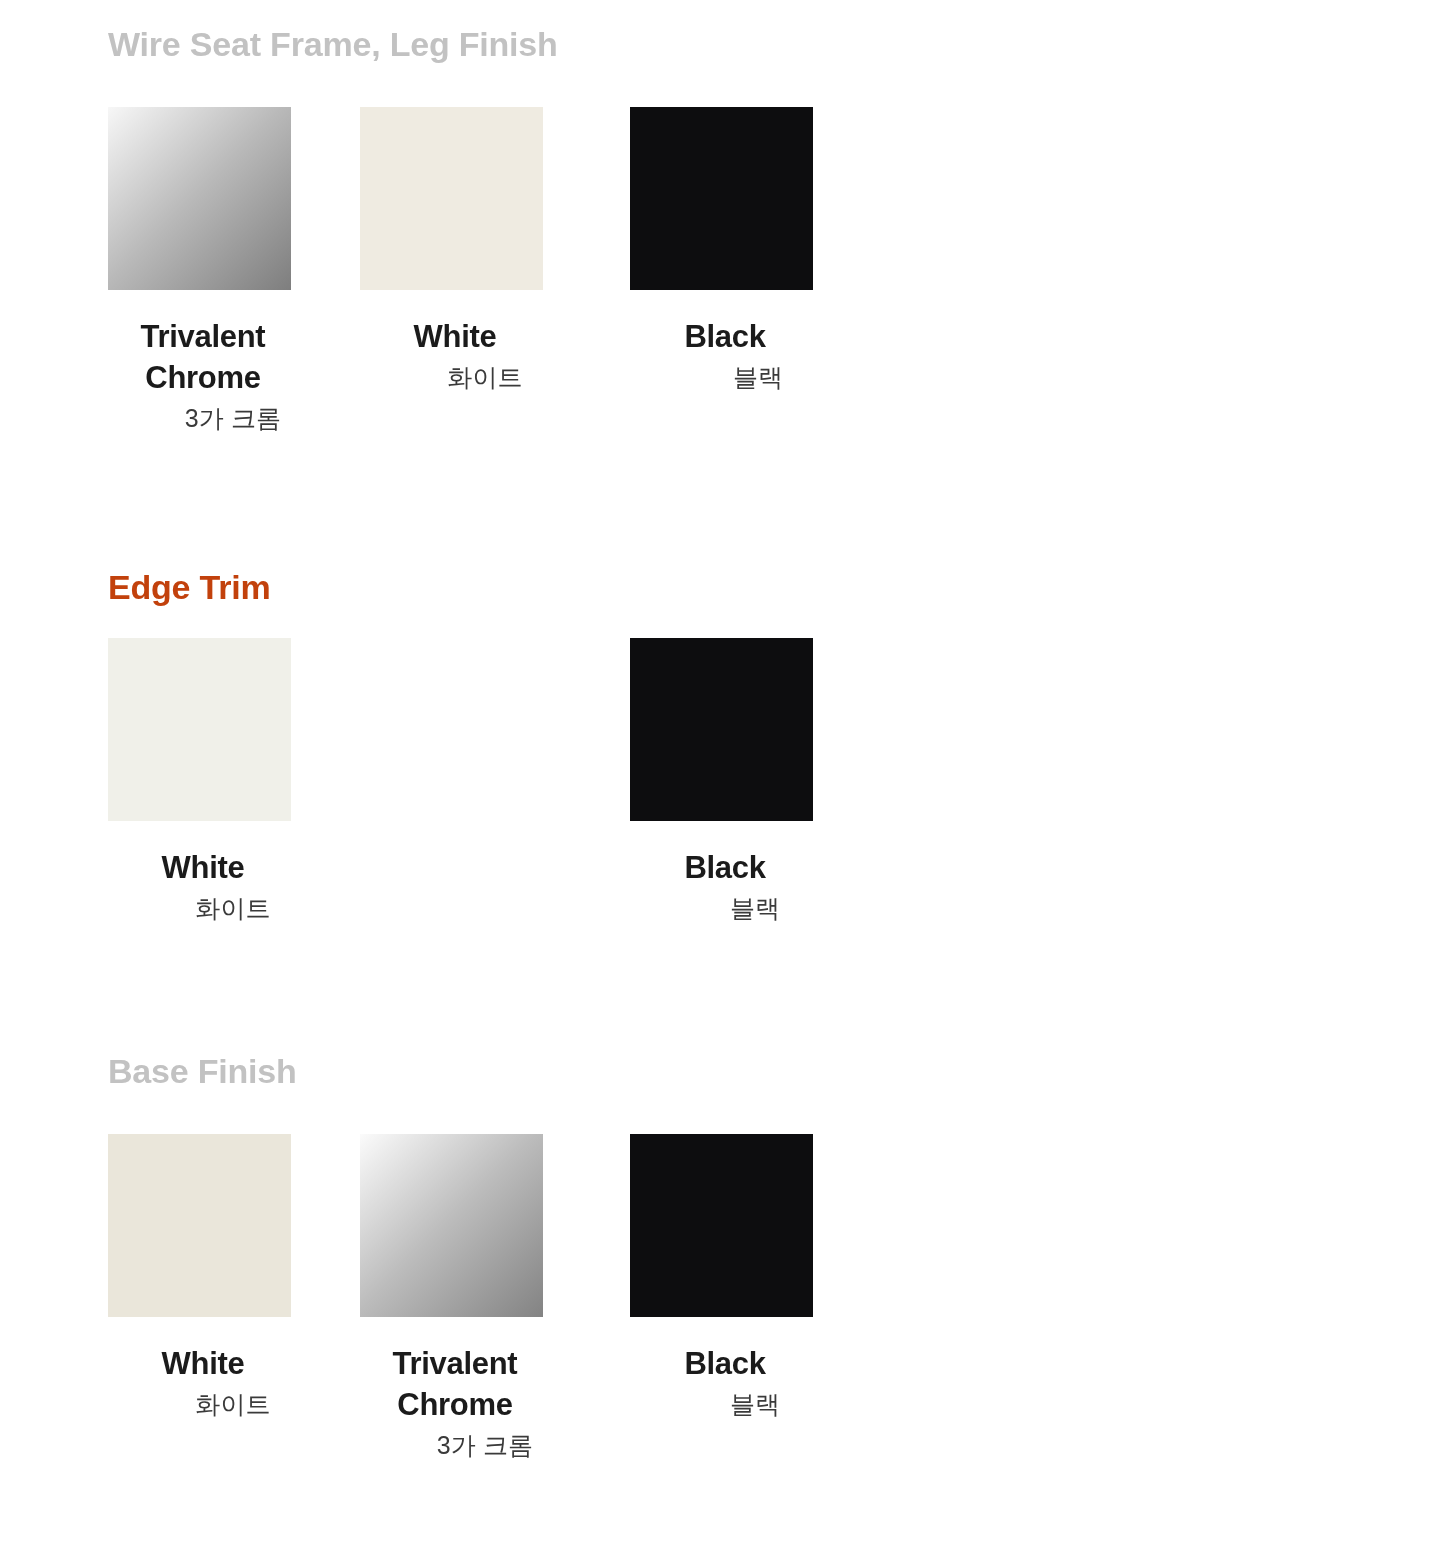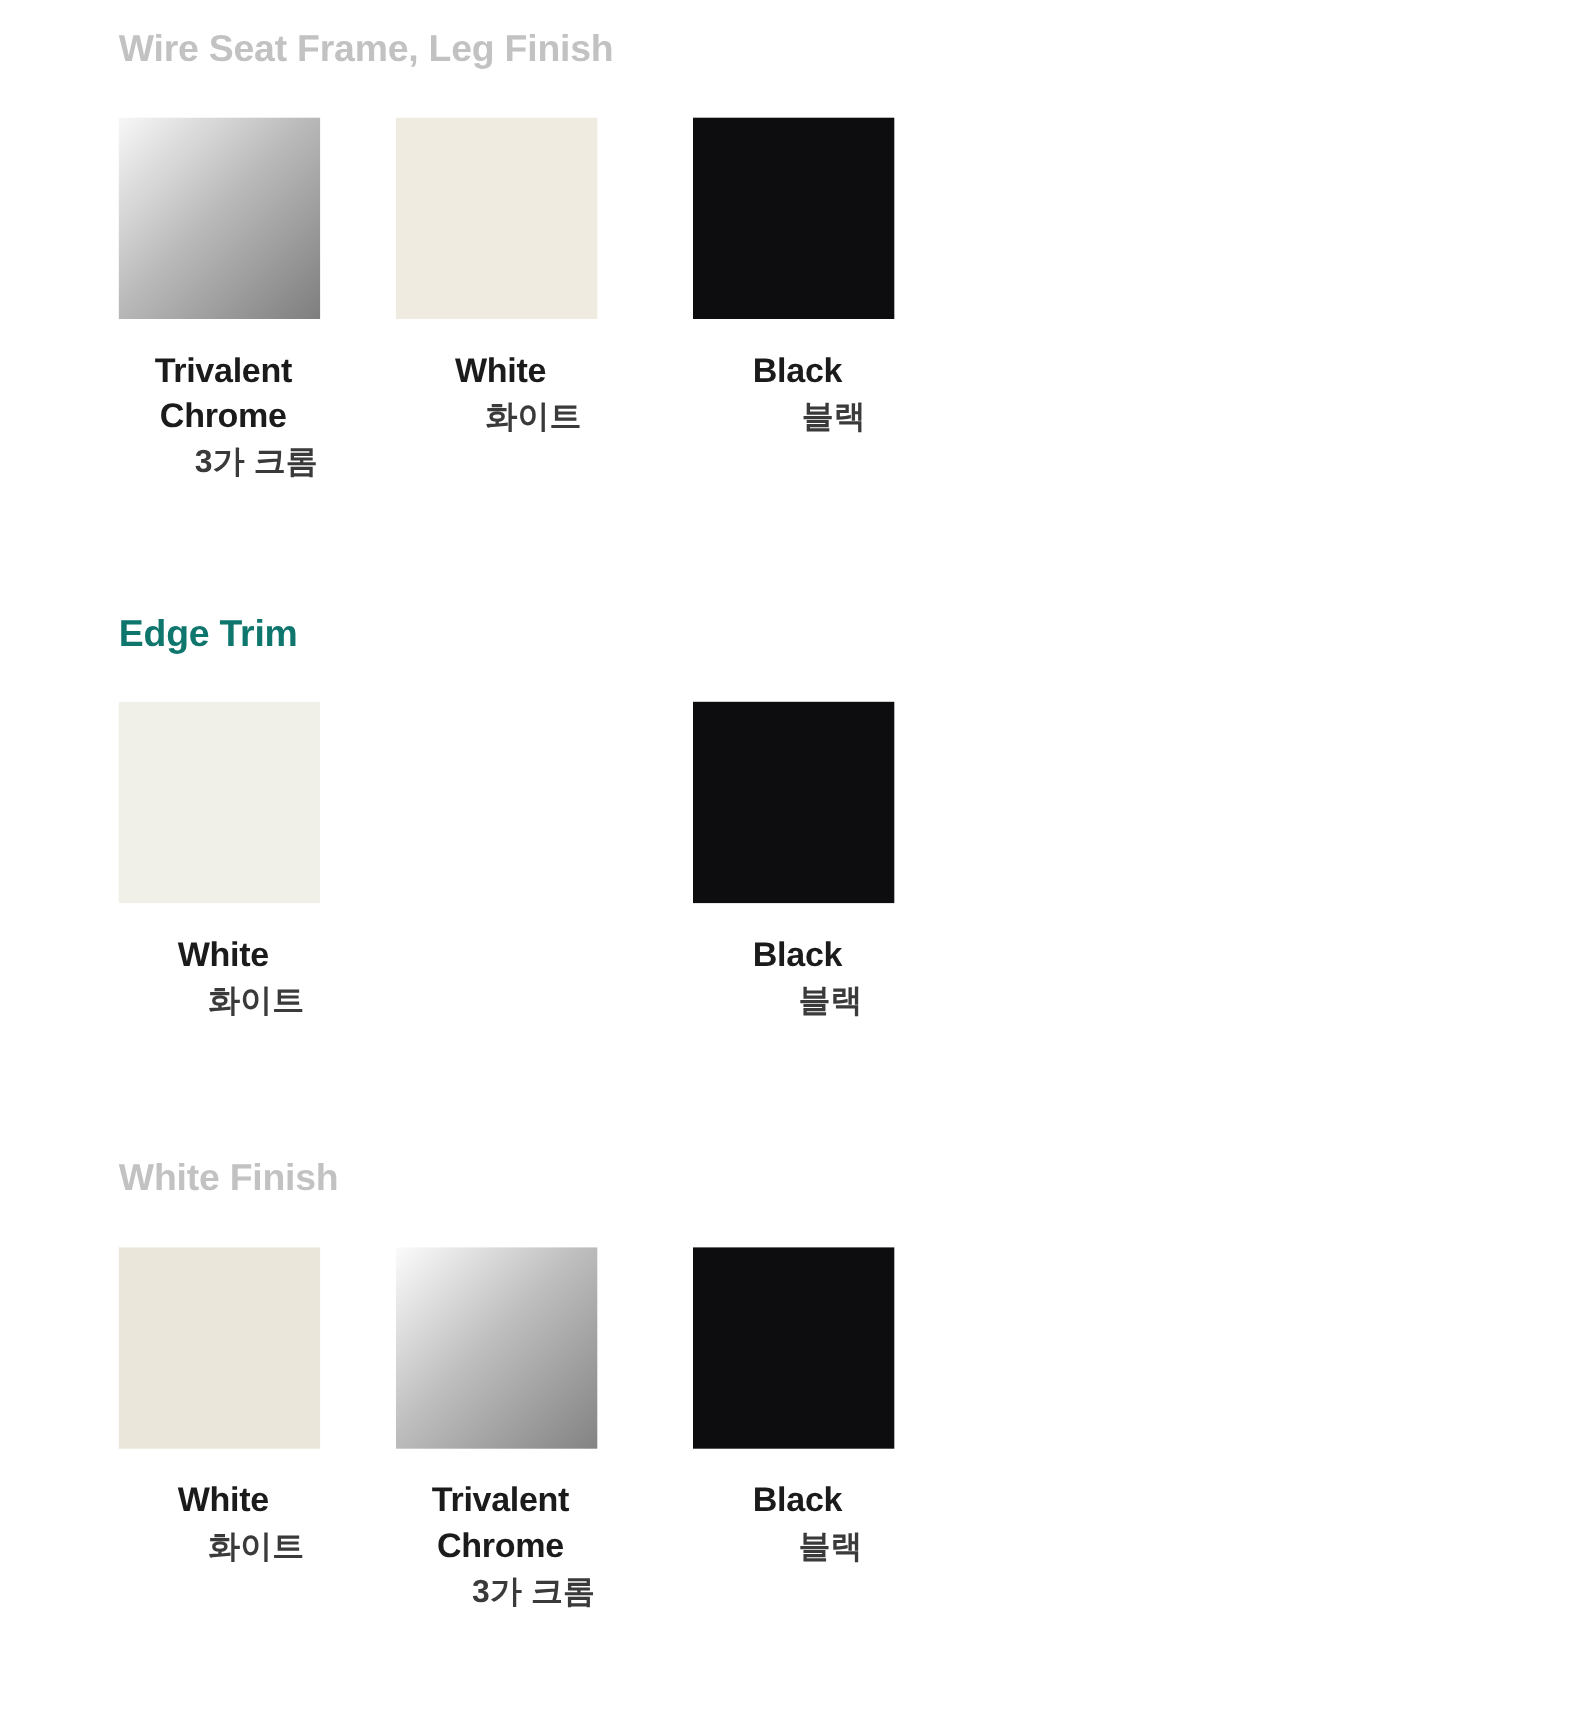--- a/index.html
+++ b/index.html
@@ -72,22 +72,22 @@
     font-size: 31px;
     font-weight: 700;
     letter-spacing: -0.3px;
     line-height: 1.32;
     color: #1b1b1b;
     max-width: 190px;
   }
 
   .swatch-name-kr {
     margin: 3px 0 0 0;
-    font-size: 29px;
-    font-weight: 700;
+    font-size: 25px;
+    font-weight: 400;
     letter-spacing: 0.1px;
     line-height: 1.3;
     color: #3a3a3a;
   }
 
   .swatch-name-kr.indent {
     padding-left: 6px;
   }
 </style>
 </head>
@@ -121,21 +121,21 @@
         <div class="swatch-labels">
           <p class="swatch-name" style="color: rgb(27, 27, 27);">Black</p>
           <p class="swatch-name-kr indent" style="color: rgb(58, 58, 58);">블랙</p>
         </div>
       </div>
 
     </div>
   </div>
 
   <div class="section" style="top:531px;">
-    <h2 class="section-heading" style="top: 28px; color: #0f766e;">Edge Trim</h2>
+    <h2 class="section-heading" style="top: 39px; color: #c2410c;">Edge Trim</h2>
 
     <div class="swatch-row" style="top:107px;">
 
       <div class="swatch-item" style="left:108px;">
         <span class="swatch-chip" style="background: rgb(240, 240, 233);"></span>
         <div class="swatch-labels">
           <p class="swatch-name" style="color: rgb(27, 27, 27);">White</p>
           <p class="swatch-name-kr" style="color: rgb(58, 58, 58);">화이트</p>
         </div>
       </div>
@@ -146,21 +146,21 @@
         <div class="swatch-labels">
           <p class="swatch-name" style="color: rgb(27, 27, 27);">Black</p>
           <p class="swatch-name-kr" style="color: rgb(58, 58, 58);">블랙</p>
         </div>
       </div>
 
     </div>
   </div>
 
   <div class="section" style="top:1027px;">
-    <h2 class="section-heading" style="top: 27px; color: rgb(194, 194, 194);">White Finish</h2>
+    <h2 class="section-heading" style="top: 27px; color: rgb(194, 194, 194);">Base Finish</h2>
 
     <div class="swatch-row" style="top:107px;">
 
       <div class="swatch-item" style="left:108px;">
         <span class="swatch-chip" style="background: rgb(234, 230, 218);"></span>
         <div class="swatch-labels">
           <p class="swatch-name" style="color: rgb(27, 27, 27);">White</p>
           <p class="swatch-name-kr" style="color: rgb(58, 58, 58);">화이트</p>
         </div>
       </div>

